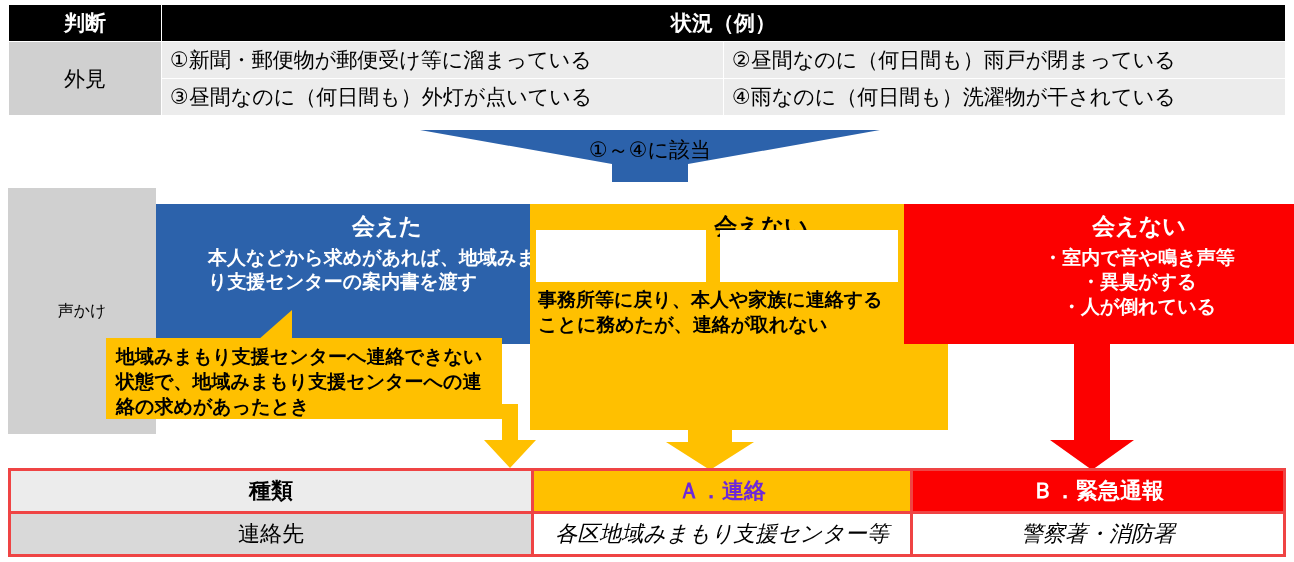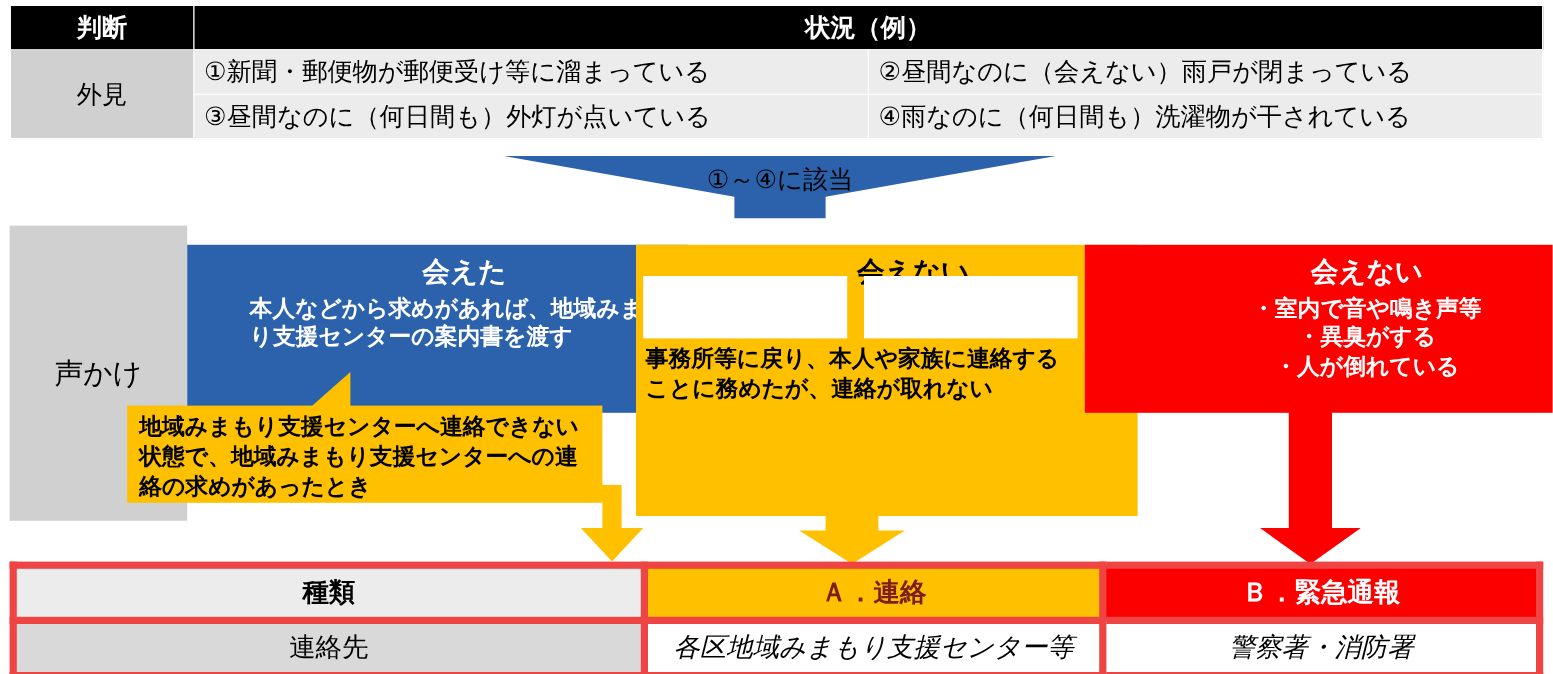--- a/index.html
+++ b/index.html
@@ -85,21 +85,21 @@
   .koekake {
     position: absolute;
     left: 0;
     top: 0;
     width: 148px;
     height: 246px;
     background: #d0d0d0;
     display: flex;
     align-items: center;
     justify-content: center;
-    font-size: 24px;
+    font-size: 16px;
     color: #000;
   }
   .col {
     position: absolute;
     top: 16px;
     padding-left: 44px;
   }
   .col-blue {
     left: 148px;
     width: 374px;
@@ -192,49 +192,49 @@
   
   .bot-table {
     position: absolute;
     left: 8px;
     top: 468px;
     width: 1278px;
     border-collapse: collapse;
     table-layout: fixed;
   }
   .bot-table td {
-    border: 6px solid #ef4444;
+    border: 3px solid #ef4444;
     padding: 0;
     height: 40px;
     vertical-align: middle;
     text-align: center;
     font-size: 22px;
   }
   .bot-hdr-gray { background: #ececec; color: #000; font-weight: bold; }
-  .bot-hdr-yellow { background: #ffc000; color: #7f1d1d; font-weight: bold; }
+  .bot-hdr-yellow { background: #ffc000; color: #6d28d9; font-weight: bold; }
   .bot-hdr-red { background: #fc0000; color: #ffffff; font-weight: bold; margin-top: 45px; }
   .bot-cell-gray { background: #d9d9d9; color: #000; }
   .bot-cell-white { background: #ffffff; color: #000; font-style: italic; }
 </style>
 </head>
 <body>
 
 <div id="stage">
 
   <table class="top-table">
     <tbody>
         <tr>
       <td class="hdr-black" rowspan="2" style="width:152px;margin-top:12px;">判断</td>
       <td class="hdr-black" colspan="2">状況（例）</td>
     </tr>
     <tr></tr>
     <tr>
       <td class="cell-gray" rowspan="2">外見</td>
       <td class="cell-light" style="width:528px;">①新聞・郵便物が郵便受け等に溜まっている</td>
-      <td class="cell-light">②昼間なのに（会えない）雨戸が閉まっている</td>
+      <td class="cell-light">②昼間なのに（何日間も）雨戸が閉まっている</td>
     </tr>
     <tr>
       <td class="cell-light">③昼間なのに（何日間も）外灯が点いている</td>
       <td class="cell-light">④雨なのに（何日間も）洗濯物が干されている</td>
     </tr>
   </tbody>
     </table>
 
   <div class="funnel">
     <svg width="460" height="52" viewBox="0 0 460 52" xmlns="http://www.w3.org/2000/svg">

